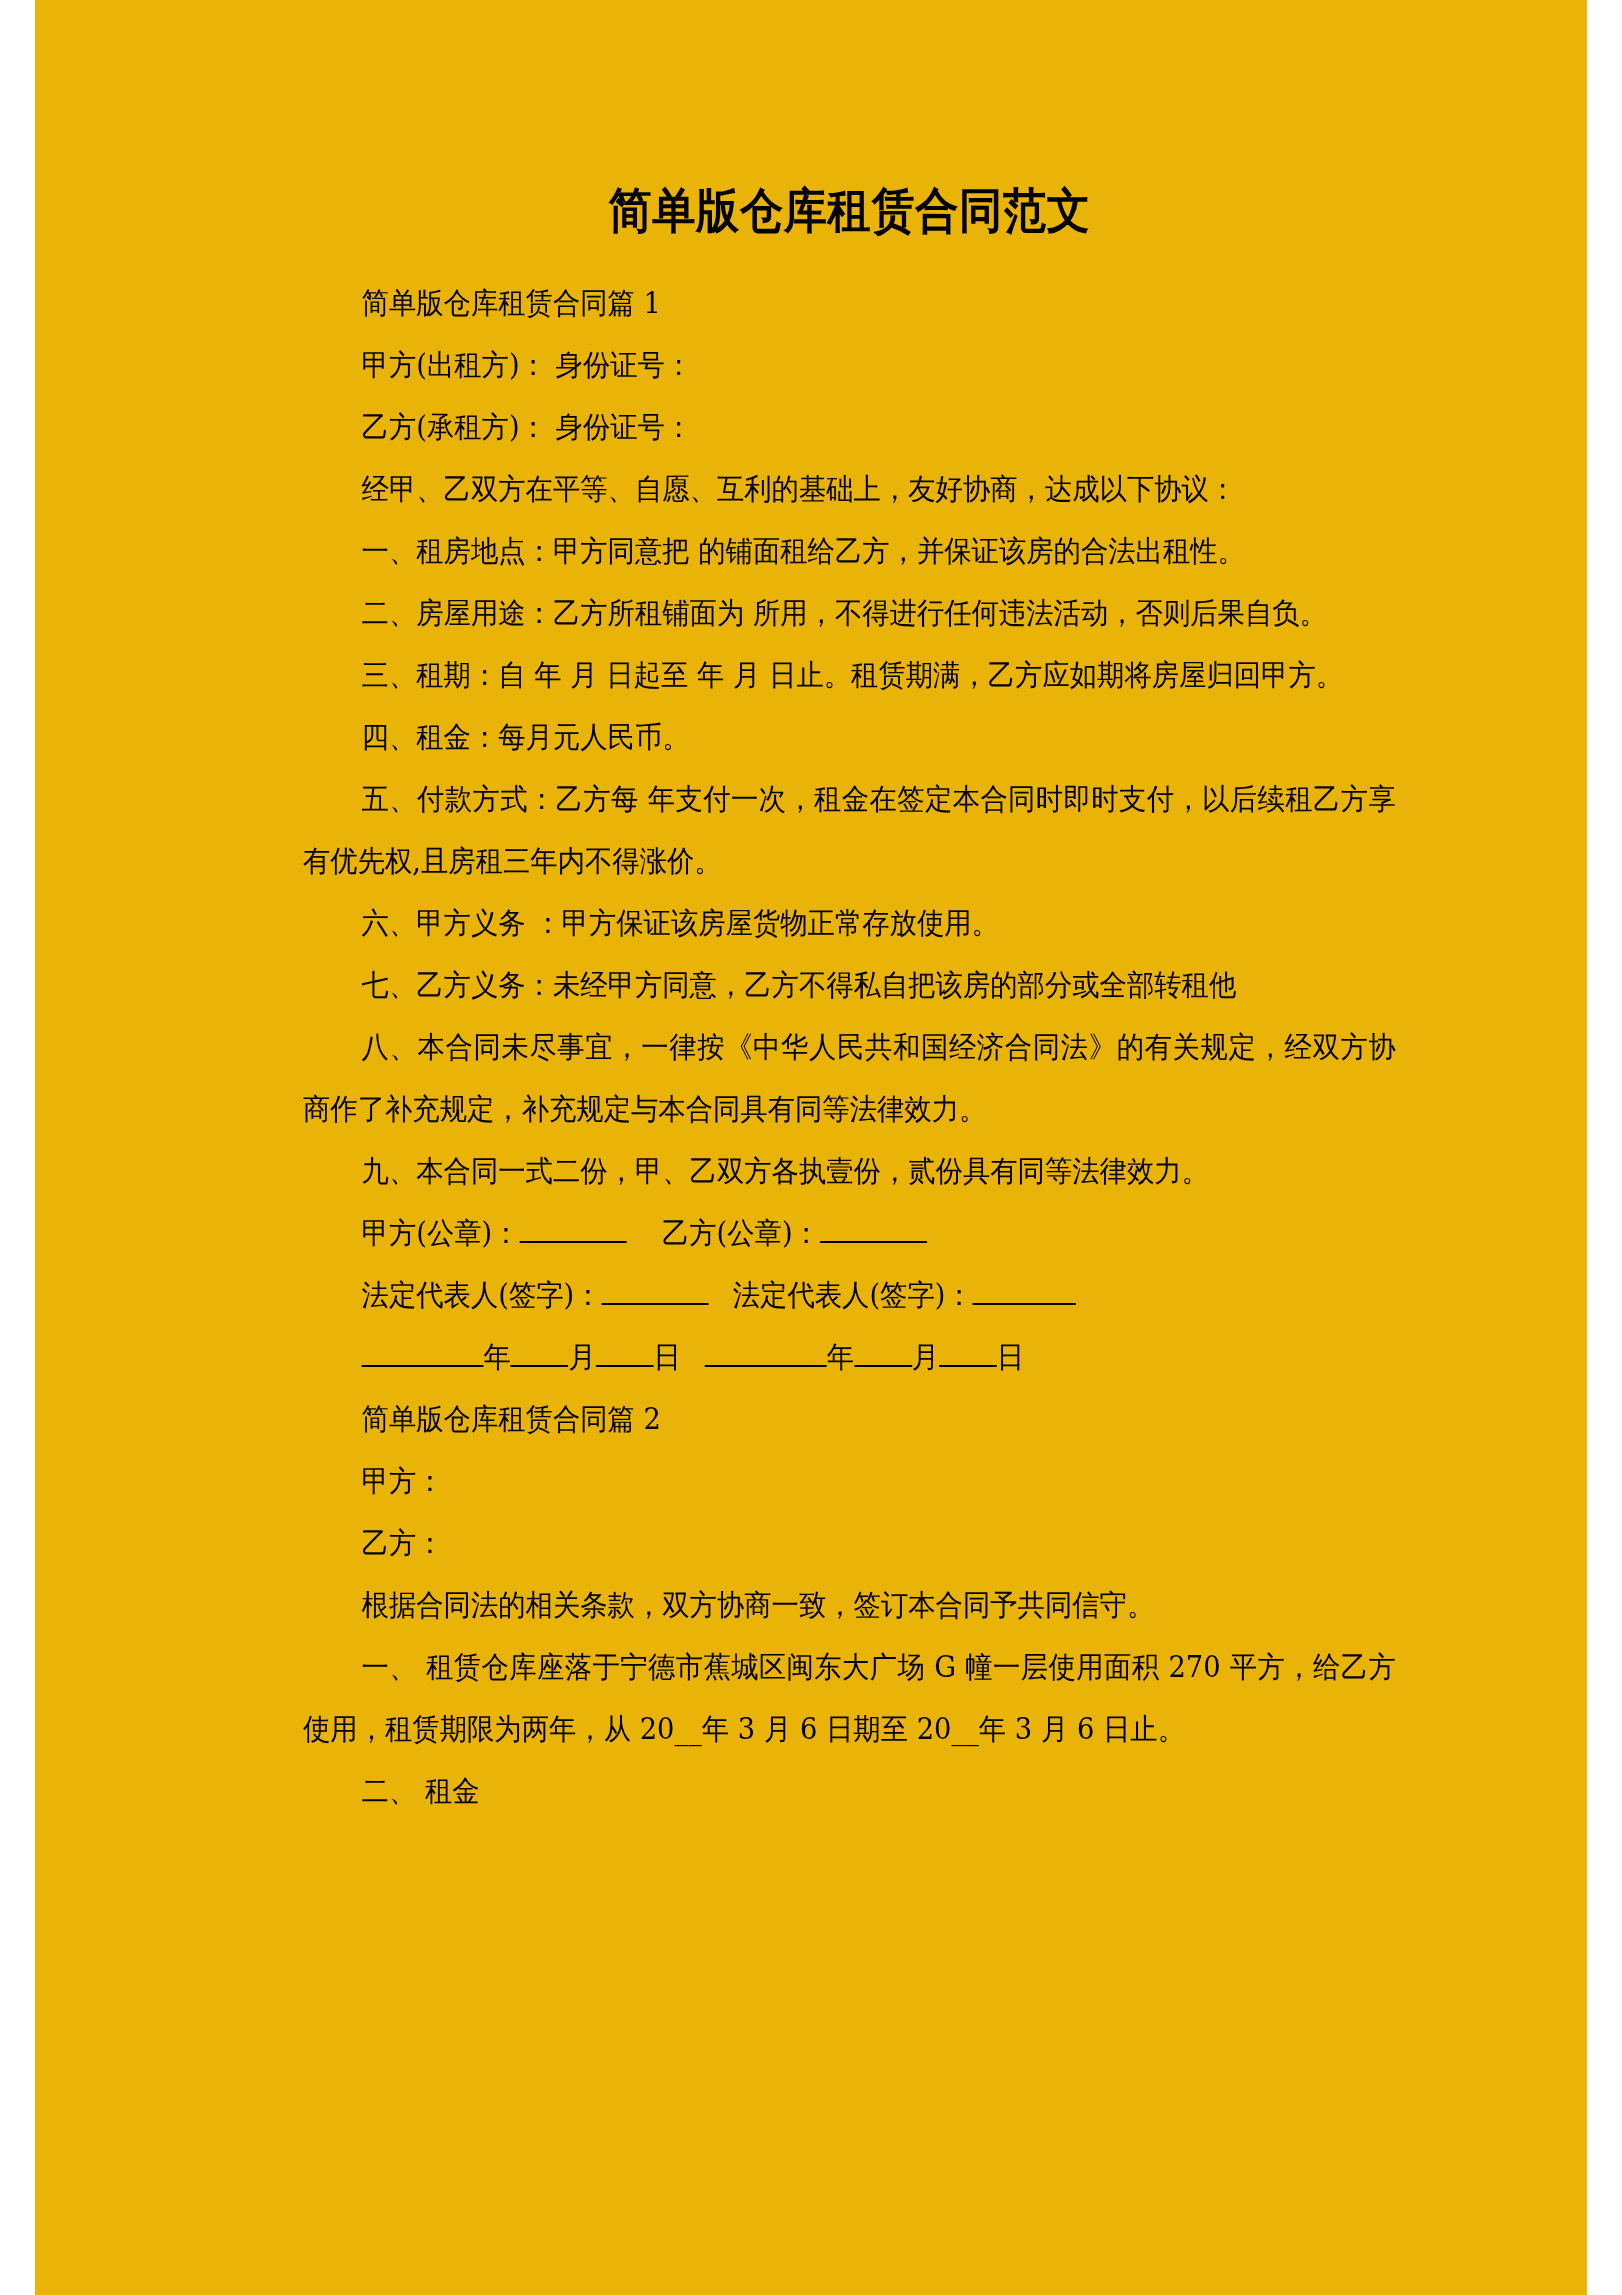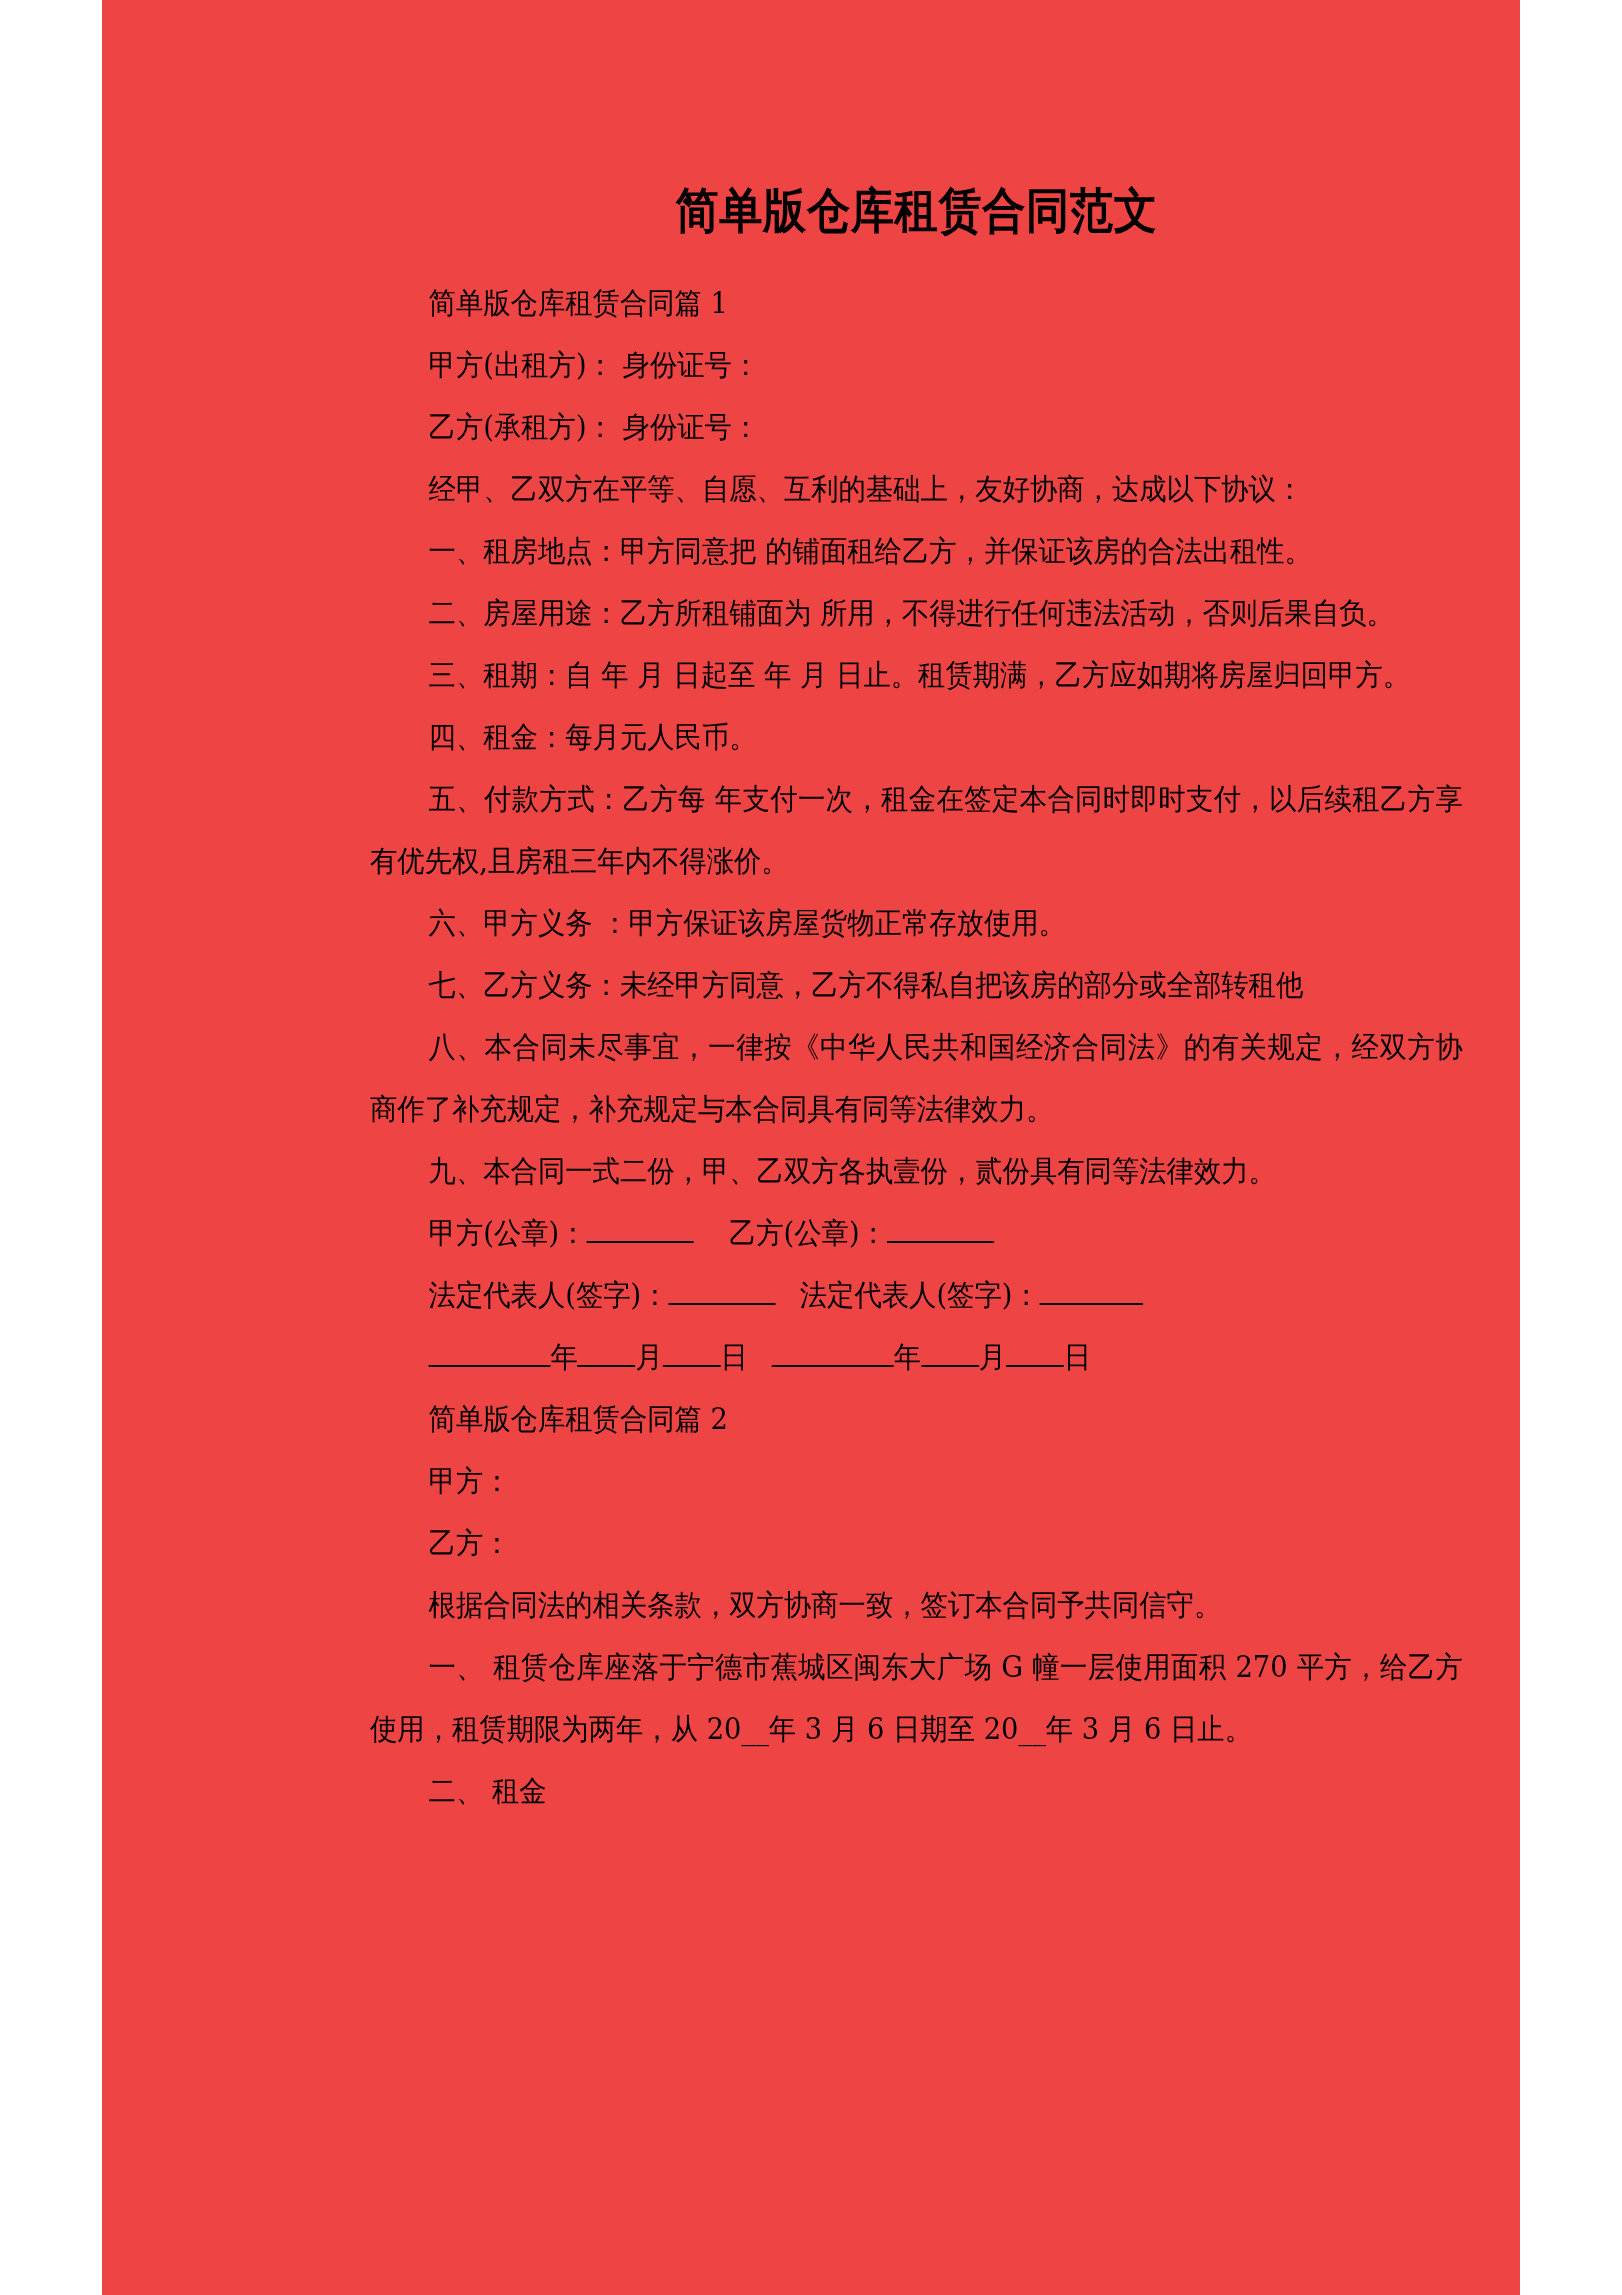--- a/index.html
+++ b/index.html
@@ -9,24 +9,24 @@
     background: #ffffff;
   }
   body {
     font-family: "DejaVu Serif", "Liberation Serif", serif;
     color: #000000;
     -webkit-font-smoothing: antialiased;
   }
 
   .page {
     position: relative;
-    width: 1418px;
+    width: 1552px;
     height: 2295px;
     margin: 0 auto;
-    background: #ef4444;
+    background: #eab308;
     overflow: hidden;
     box-sizing: border-box;
   }
 
   
   .content {
     position: absolute;
     left: 268px;
     top: 0;
     width: 1093px;

